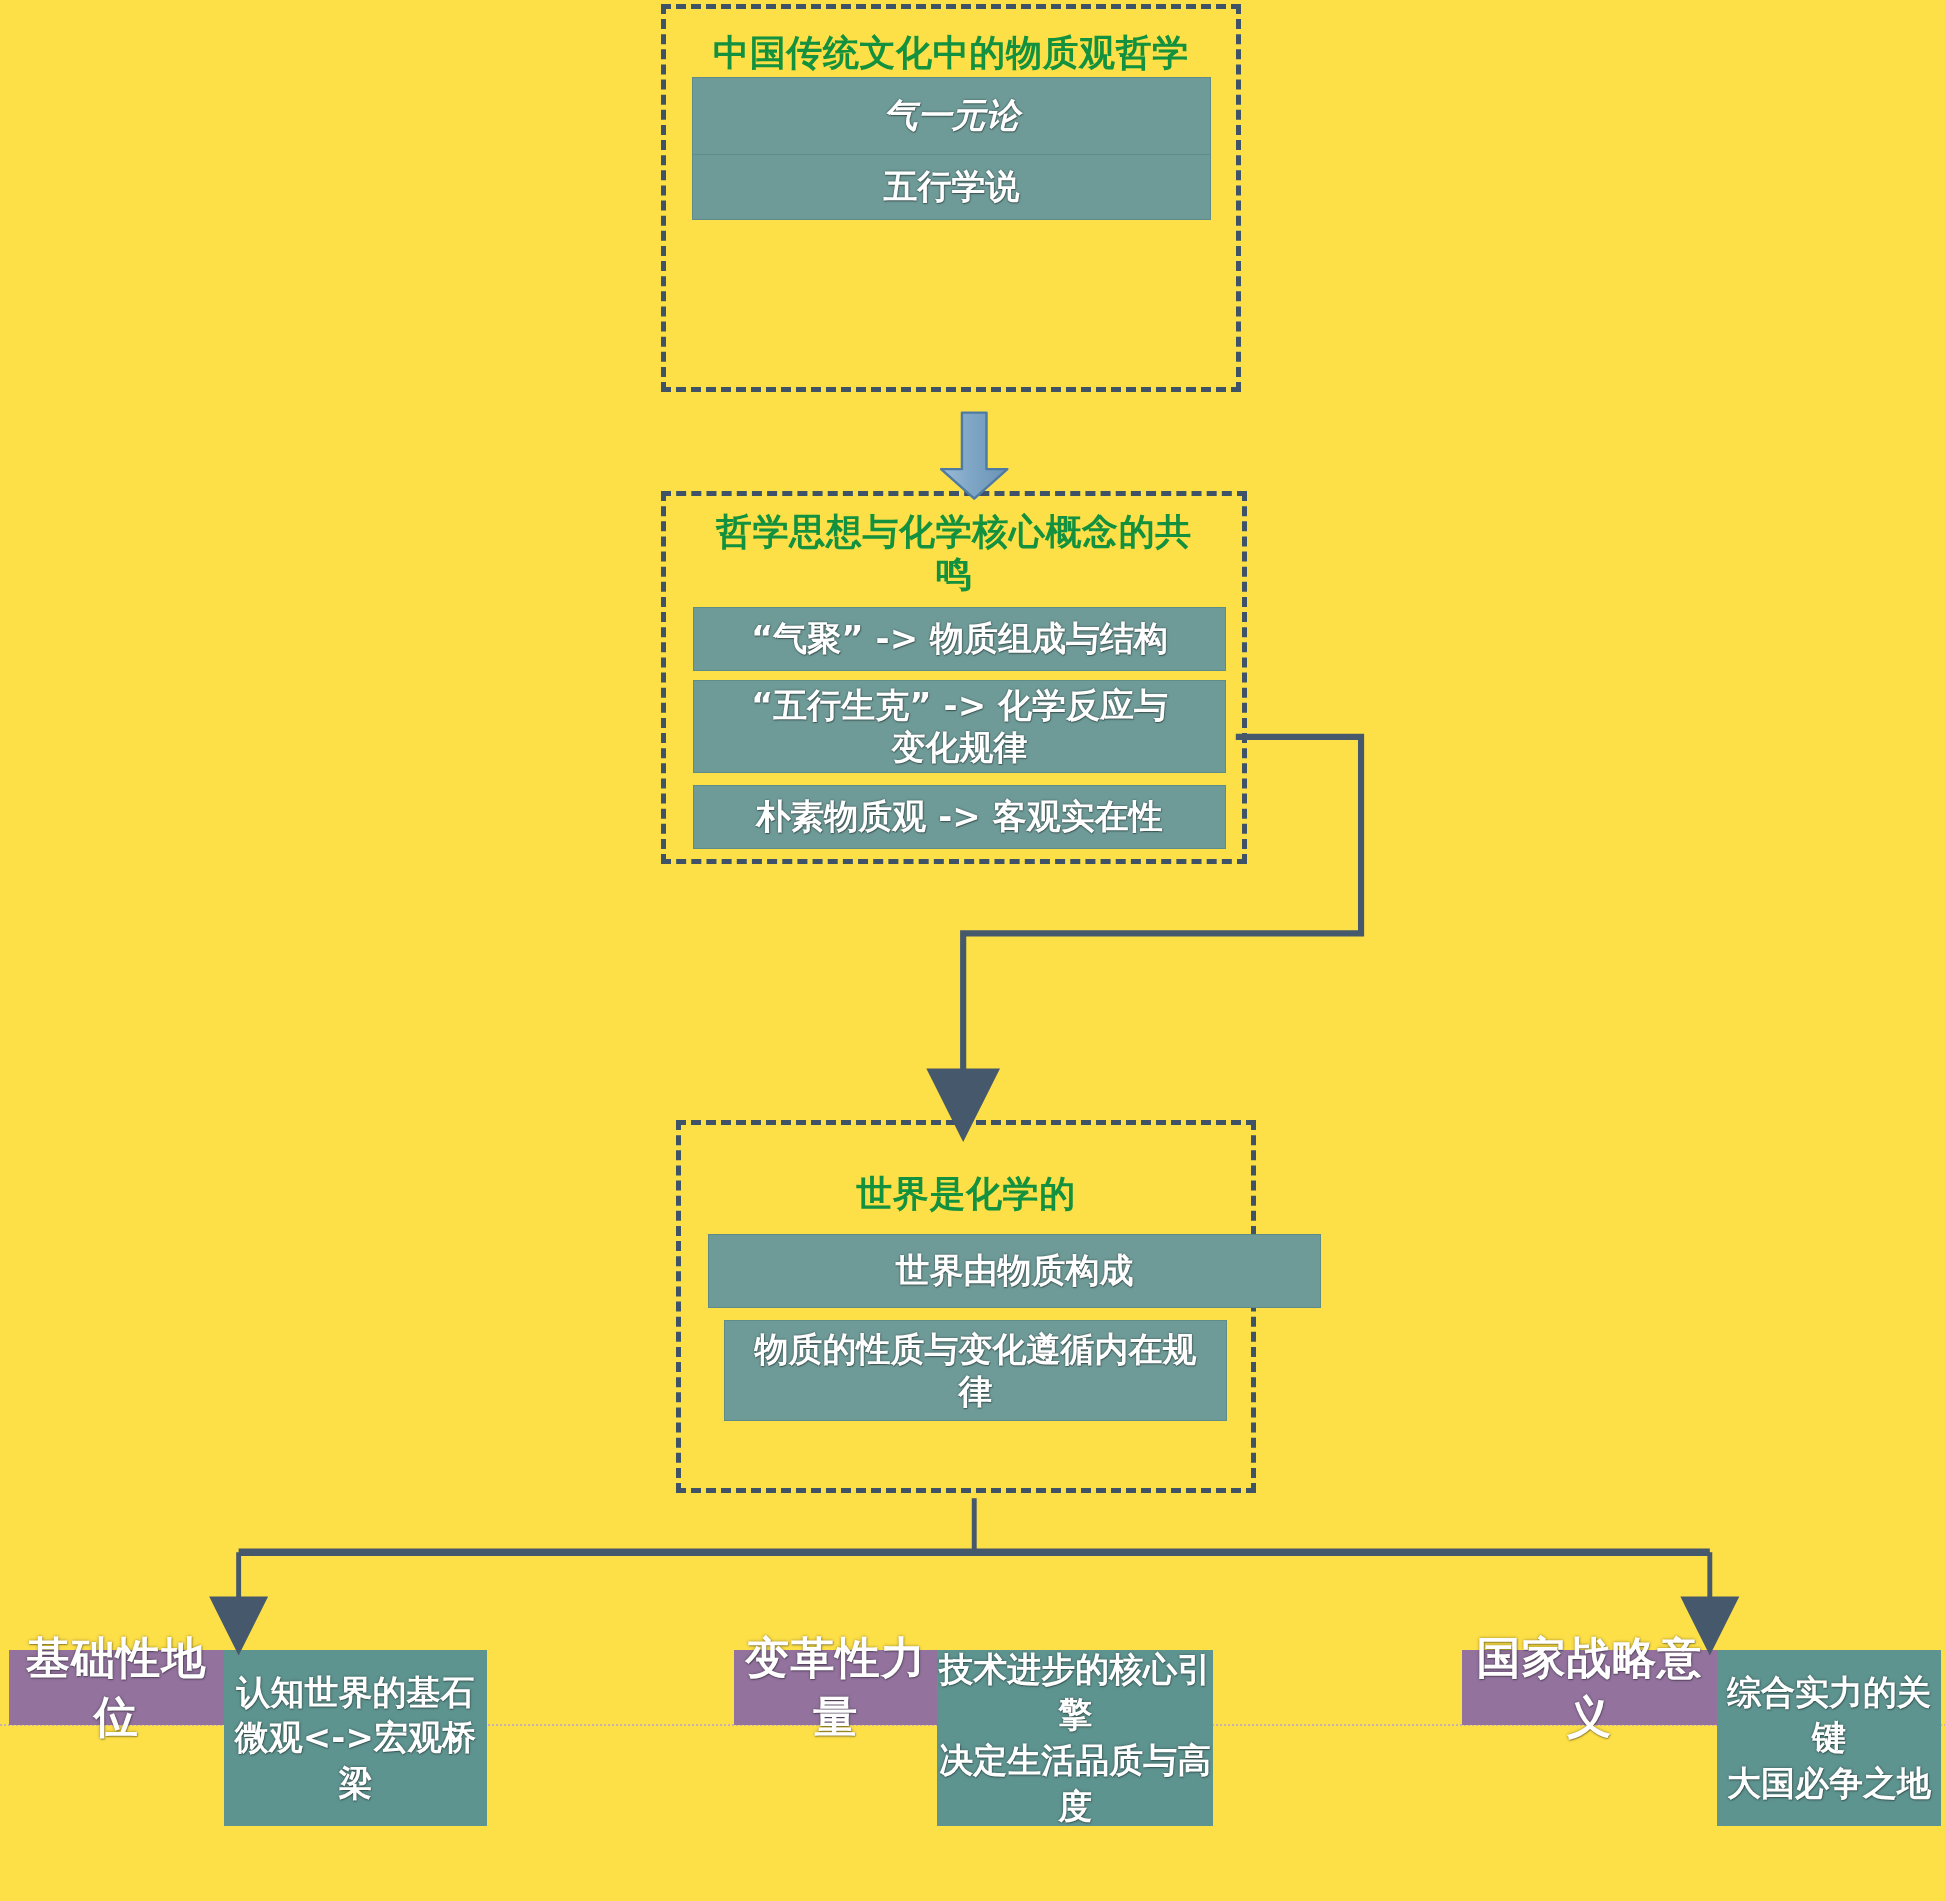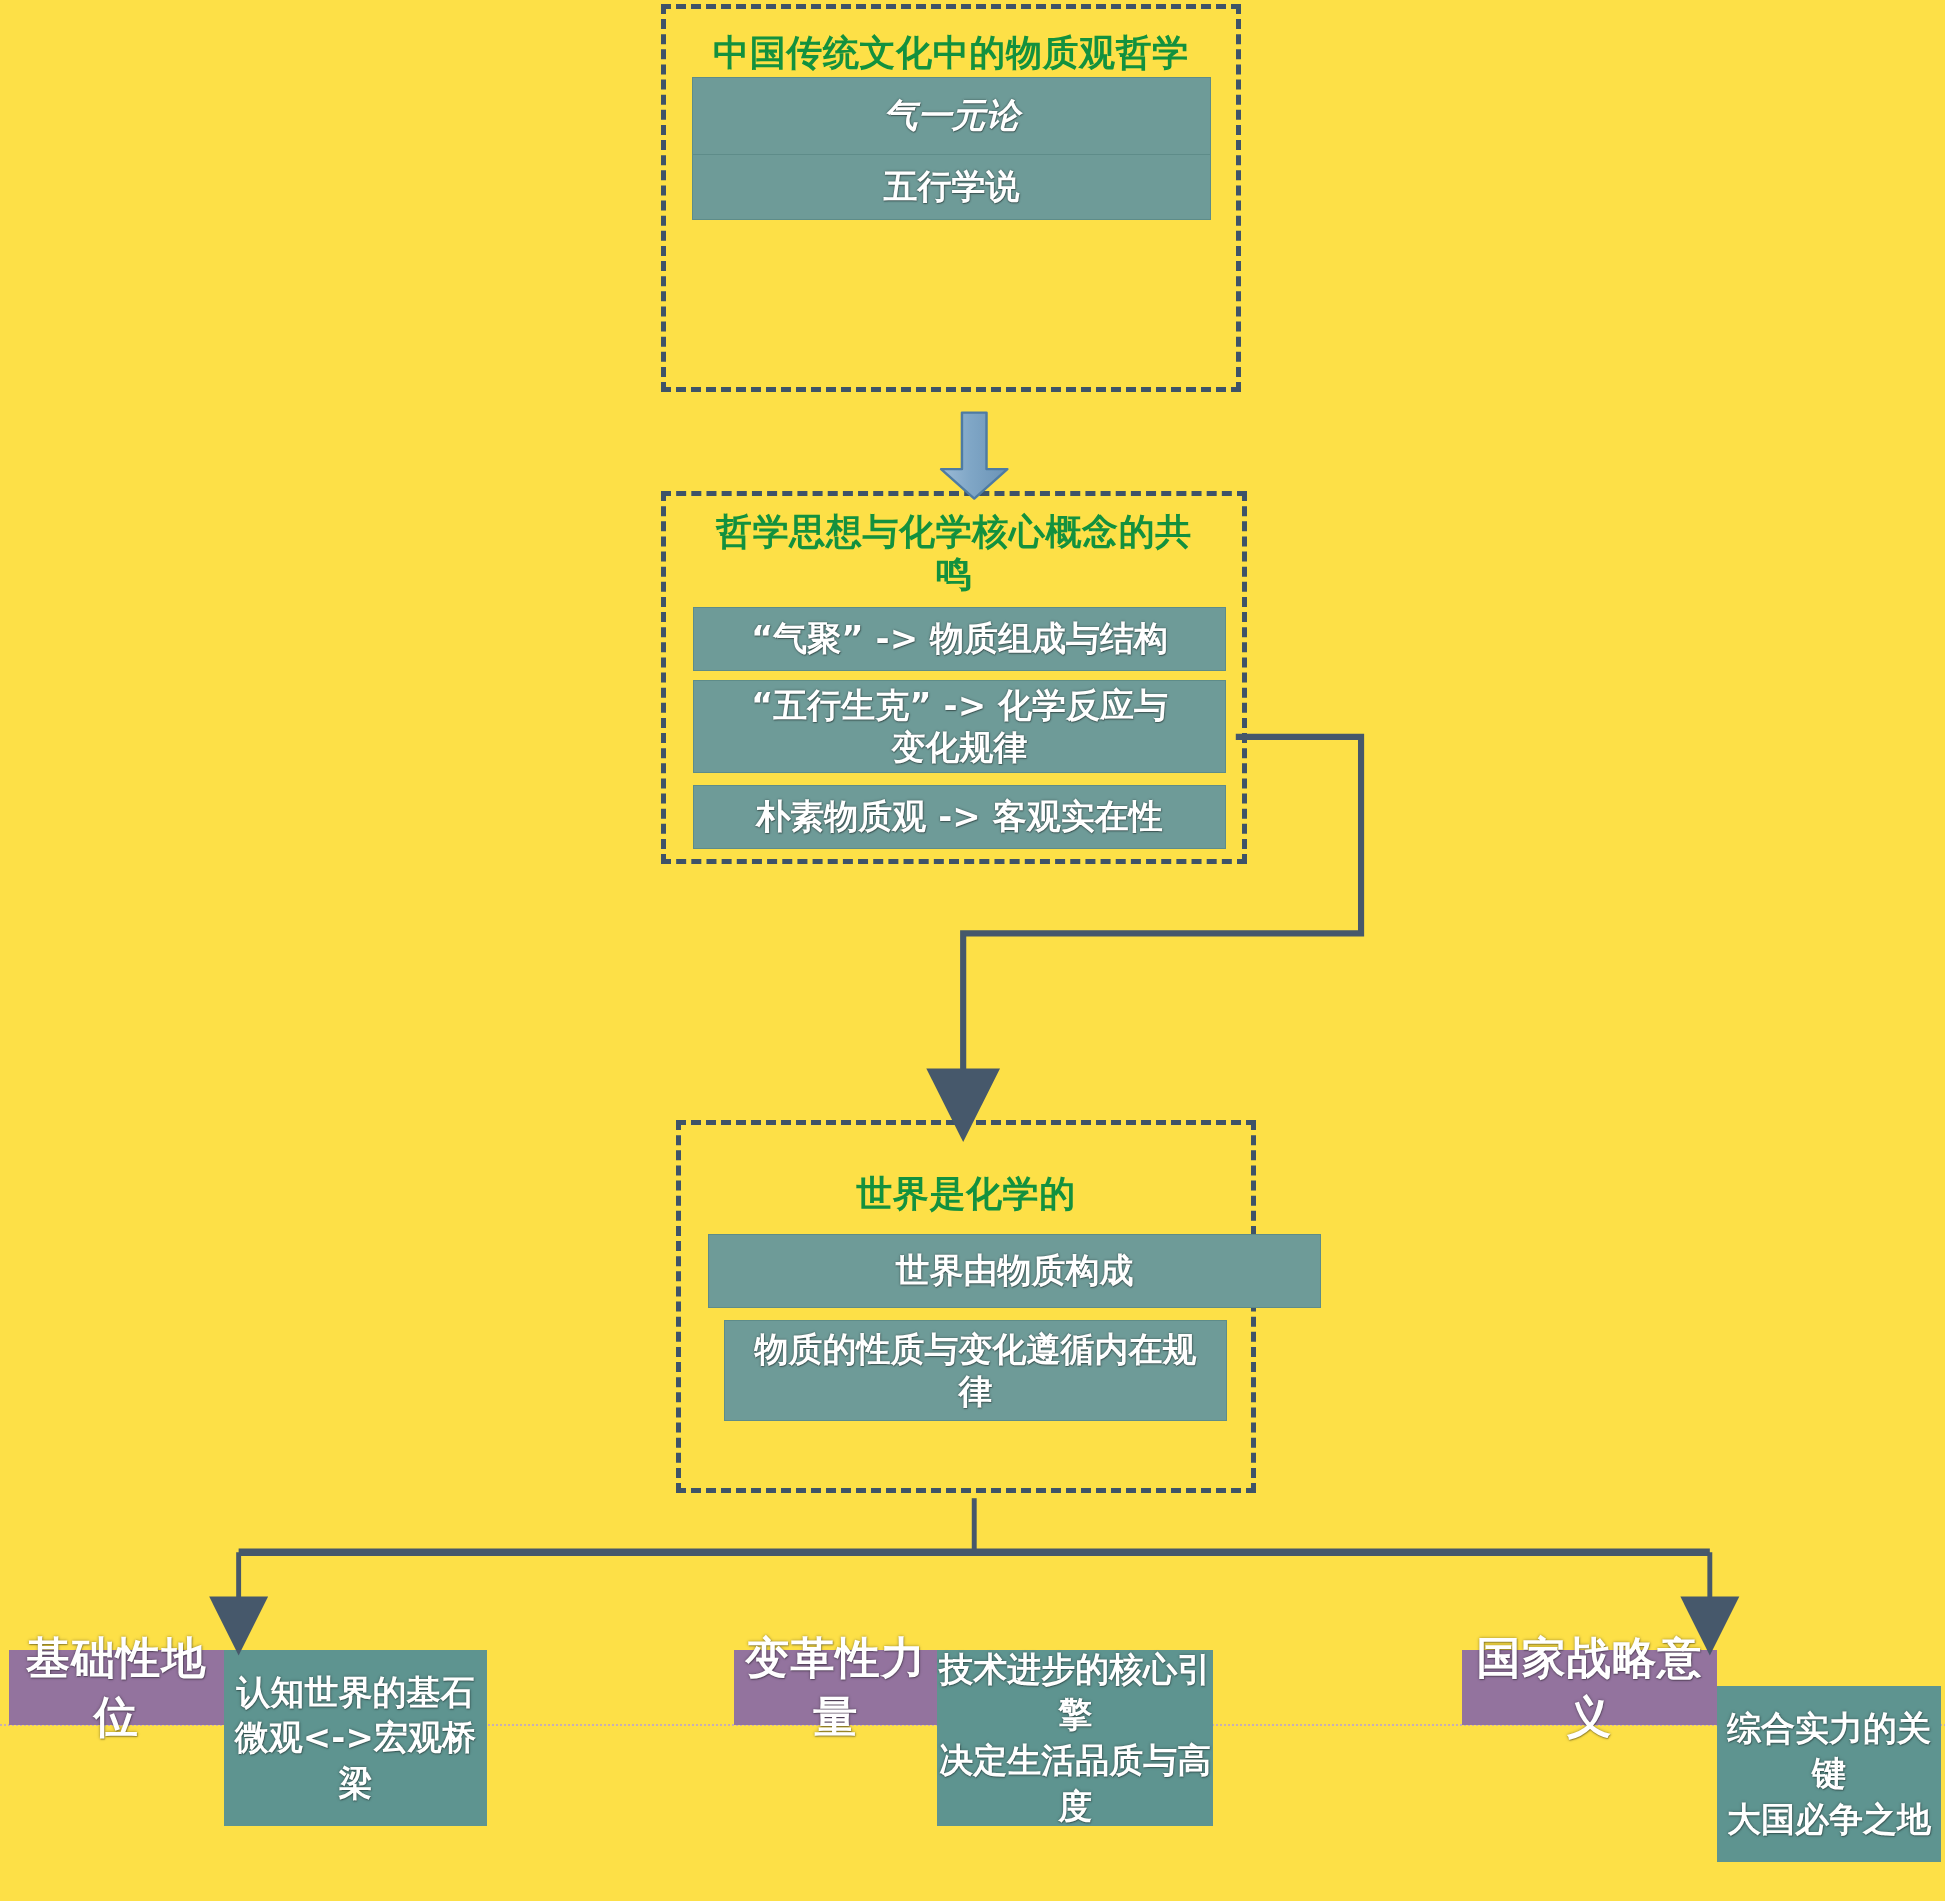--- a/index.html
+++ b/index.html
@@ -135,21 +135,21 @@
   </div>
 
   <div class="pillar" style="left:734px; top:1650px; width:479px; height:251px;">
     <div class="pillar-head" style="height:75px;">变革性力量</div>
     <div class="pillar-body" style="height:176px;">技术进步的核心引擎
 决定生活品质与高度</div>
   </div>
 
   <div class="pillar" style="left:1462px; top:1650px; width:479px; height:251px;">
     <div class="pillar-head" style="height:75px;">国家战略意义</div>
-    <div class="pillar-body" style="height:176px;margin-top:36px;">综合实力的关键
+    <div class="pillar-body" style="height:176px;">综合实力的关键
 大国必争之地</div>
   </div>
 
   <svg class="svg-layer" viewBox="0 0 3168 3096" xmlns="http://www.w3.org/2000/svg">
     <defs>
       <linearGradient id="blockArrowGrad" x1="0" y1="0" x2="1" y2="0">
         <stop offset="0%" stop-color="#9CBBD6"></stop>
         <stop offset="45%" stop-color="#7FA6C6"></stop>
         <stop offset="100%" stop-color="#6B93B6"></stop>
       </linearGradient>

